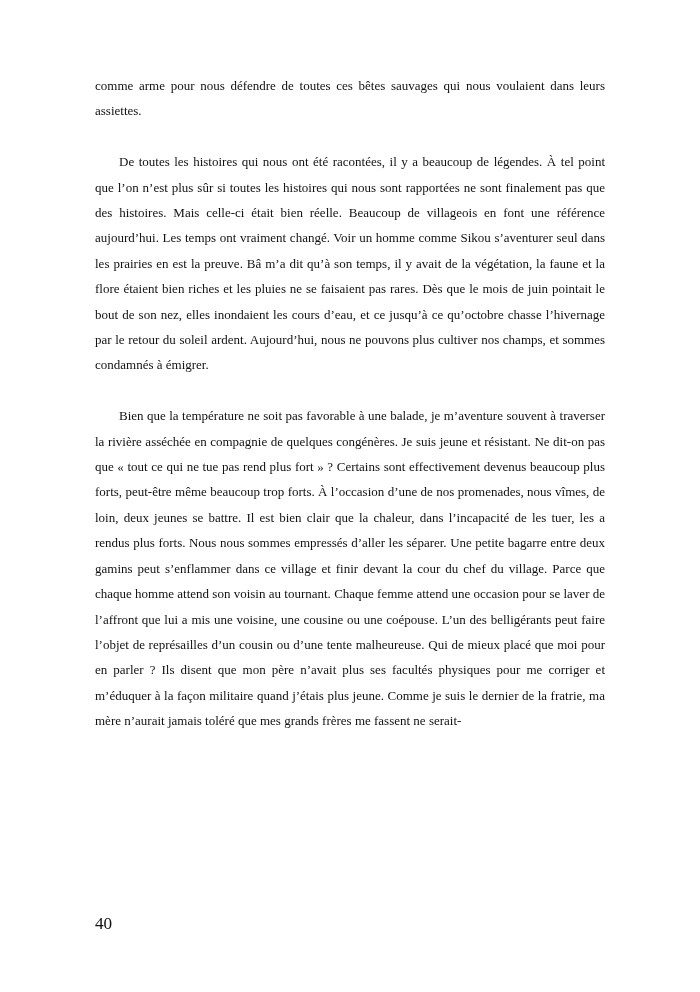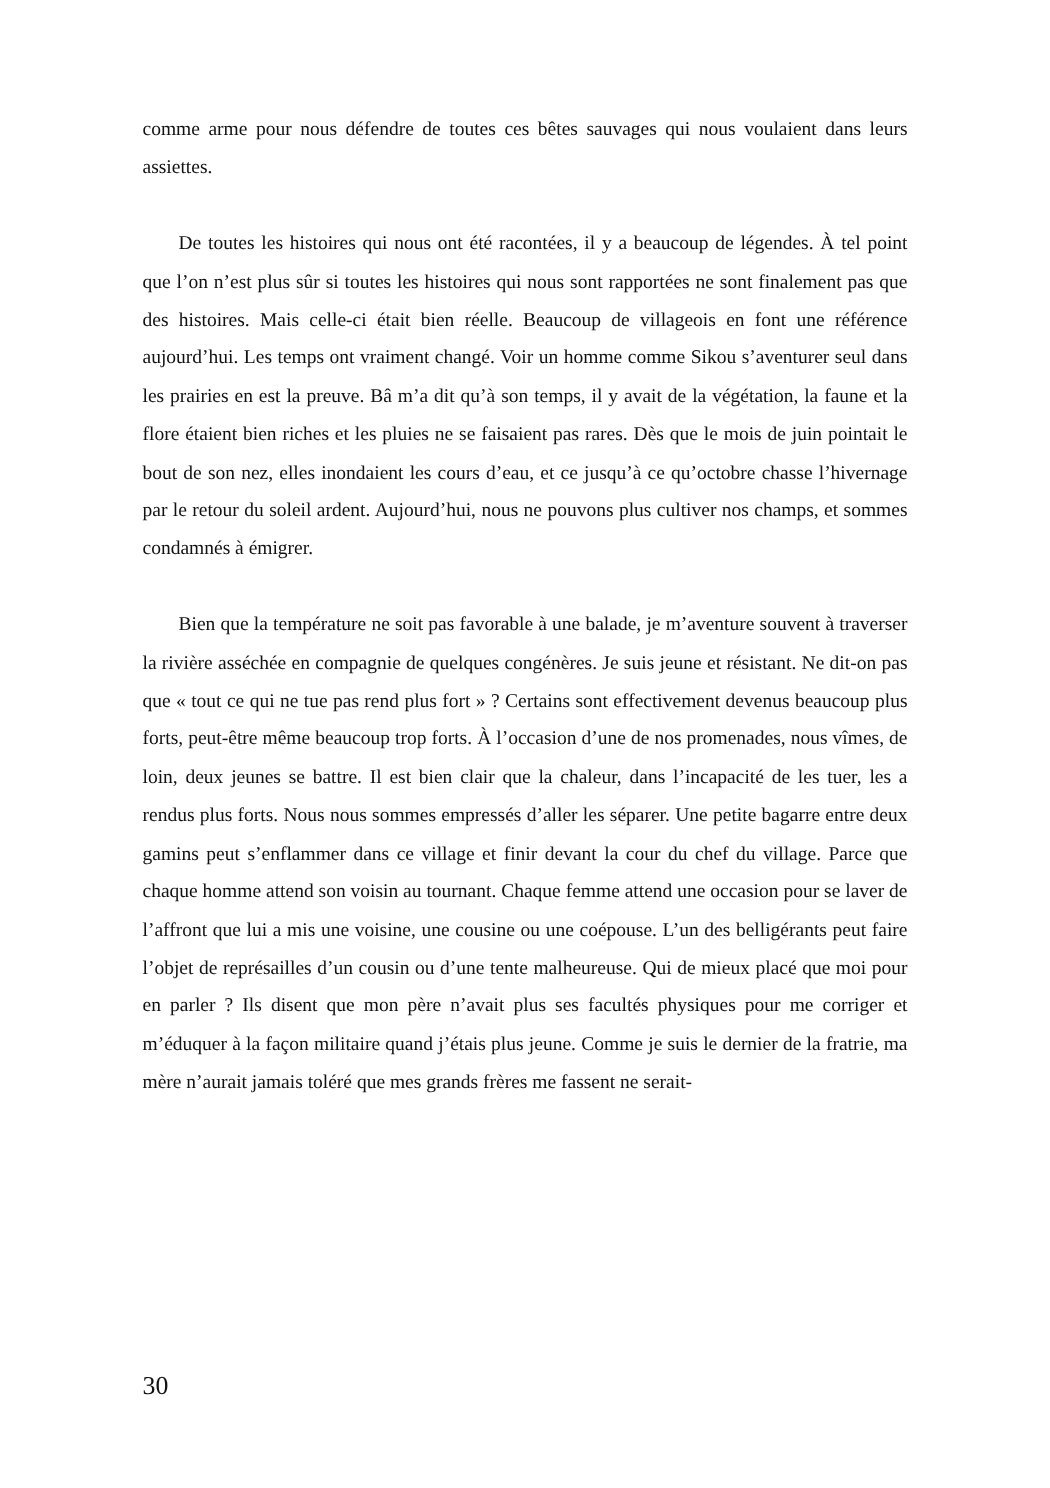--- a/index.html
+++ b/index.html
@@ -44,13 +44,13 @@
 </style>
 </head>
 <body>
 
 <div class="page">
   <p class="para">comme arme pour nous défendre de toutes ces bêtes sauvages qui nous voulaient dans leurs assiettes.</p>
   <p class="para indent">De toutes les histoires qui nous ont été racontées, il y a beaucoup de légendes. À tel point que l’on n’est plus sûr si toutes les histoires qui nous sont rapportées ne sont finalement pas que des histoires. Mais celle-ci était bien réelle. Beaucoup de villageois en font une référence aujourd’hui. Les temps ont vraiment changé. Voir un homme comme Sikou s’aventurer seul dans les prairies en est la preuve. Bâ m’a dit qu’à son temps, il y avait de la végétation, la faune et la flore étaient bien riches et les pluies ne se faisaient pas rares. Dès que le mois de juin pointait le bout de son nez, elles inondaient les cours d’eau, et ce jusqu’à ce qu’octobre chasse l’hivernage par le retour du soleil ardent. Aujourd’hui, nous ne pouvons plus cultiver nos champs, et sommes condamnés à émigrer.</p>
   <p class="para indent">Bien que la température ne soit pas favorable à une balade, je m’aventure souvent à traverser la rivière asséchée en compagnie de quelques congénères. Je suis jeune et résistant. Ne dit-on pas que « tout ce qui ne tue pas rend plus fort » ? Certains sont effectivement devenus beaucoup plus forts, peut-être même beaucoup trop forts. À l’occasion d’une de nos promenades, nous vîmes, de loin, deux jeunes se battre. Il est bien clair que la chaleur, dans l’incapacité de les tuer, les a rendus plus forts. Nous nous sommes empressés d’aller les séparer. Une petite bagarre entre deux gamins peut s’enflammer dans ce village et finir devant la cour du chef du village. Parce que chaque homme attend son voisin au tournant. Chaque femme attend une occasion pour se laver de l’affront que lui a mis une voisine, une cousine ou une coépouse. L’un des belligérants peut faire l’objet de représailles d’un cousin ou d’une tente malheureuse. Qui de mieux placé que moi pour en parler ? Ils disent que mon père n’avait plus ses facultés physiques pour me corriger et m’éduquer à la façon militaire quand j’étais plus jeune. Comme je suis le dernier de la fratrie, ma mère n’aurait jamais toléré que mes grands frères me fassent ne serait-</p>
 </div>
 
-<div class="page-number">30</div>
+<div class="page-number">40</div>
 
 </body></html>

